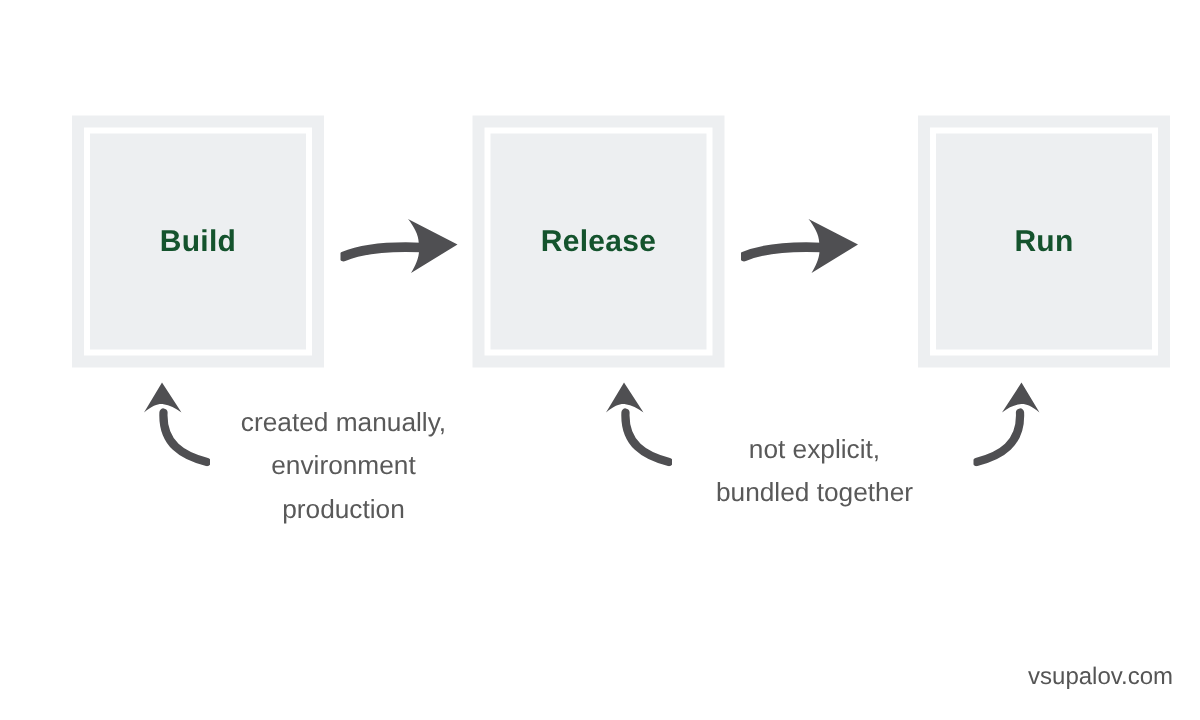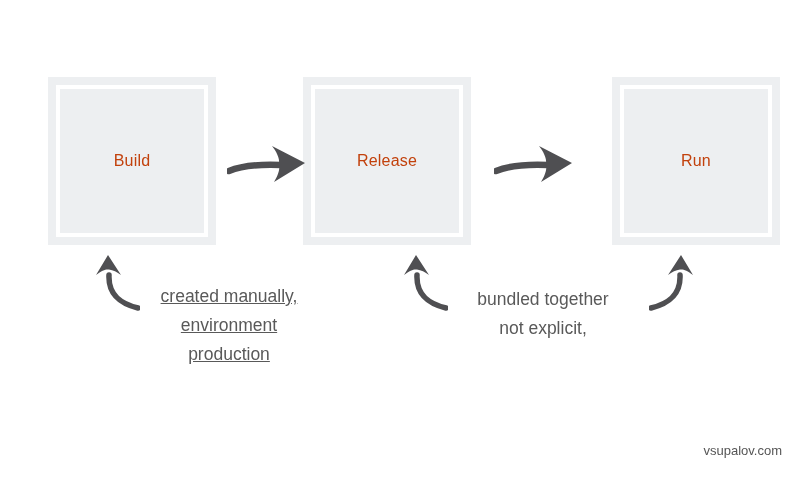--- a/index.html
+++ b/index.html
@@ -26,27 +26,27 @@
     position: absolute;
     top: 8px; left: 8px; right: 8px; bottom: 8px;
     border: 4px solid #ffffff;
   }
   .stage-box .stage-label {
     position: absolute;
     top: 0; left: 0; right: 0; bottom: 0;
     display: flex;
     align-items: center;
     justify-content: center;
-    font-size: 16px;
-    font-weight: 400;
-    color: #c2410c;
+    font-size: 20px;
+    font-weight: 700;
+    color: #14532d;
     letter-spacing: 0.2px;
   }
   .box-build   { left: 48px; }
-  .box-release { left: 303px; }
+  .box-release { left: 315px; }
   .box-run     { left: 582px; margin-left: 30px; }
 
   .flow-arrow {
     position: absolute;
     top: 140px;
     width: 80px;
     height: 48px;
   }
   .flow-arrow-1 { left: 227px; }
   .flow-arrow-2 { left: 494px; }
@@ -62,28 +62,28 @@
   .curve-arrow-run     { left: 649px; transform: scaleX(-1); }
 
   .annotation {
     position: absolute;
     width: 300px;
     text-align: center;
     color: #595959;
     font-size: 17.5px;
     line-height: 29px;
   }
-  .annotation-1 { left: 79px;  top: 282px; text-decoration: underline; }
+  .annotation-1 { left: 79px;  top: 267px; }
   .annotation-2 { left: 393px; top: 285px; }
 
   .watermark {
     position: absolute;
     right: 18px;
     top: 443px;
-    font-size: 13px;
+    font-size: 16px;
     color: #555555;
   }
   svg { display: block; width: 100%; height: 100%; }
 </style>
 </head>
 <body>
 
 <div class="canvas">
 
   <div class="stage-box box-build">
@@ -136,19 +136,19 @@
     </svg>
   </div>
 
   <div class="annotation annotation-1">
     <div>created manually,</div>
     <div>environment</div>
     <div>production</div>
   </div>
 
   <div class="annotation annotation-2">
+    <div>not explicit,</div>
     <div>bundled together</div>
-    <div>not explicit,</div>
   </div>
 
   <div class="watermark">vsupalov.com</div>
 
 </div>
 
 </body></html>

